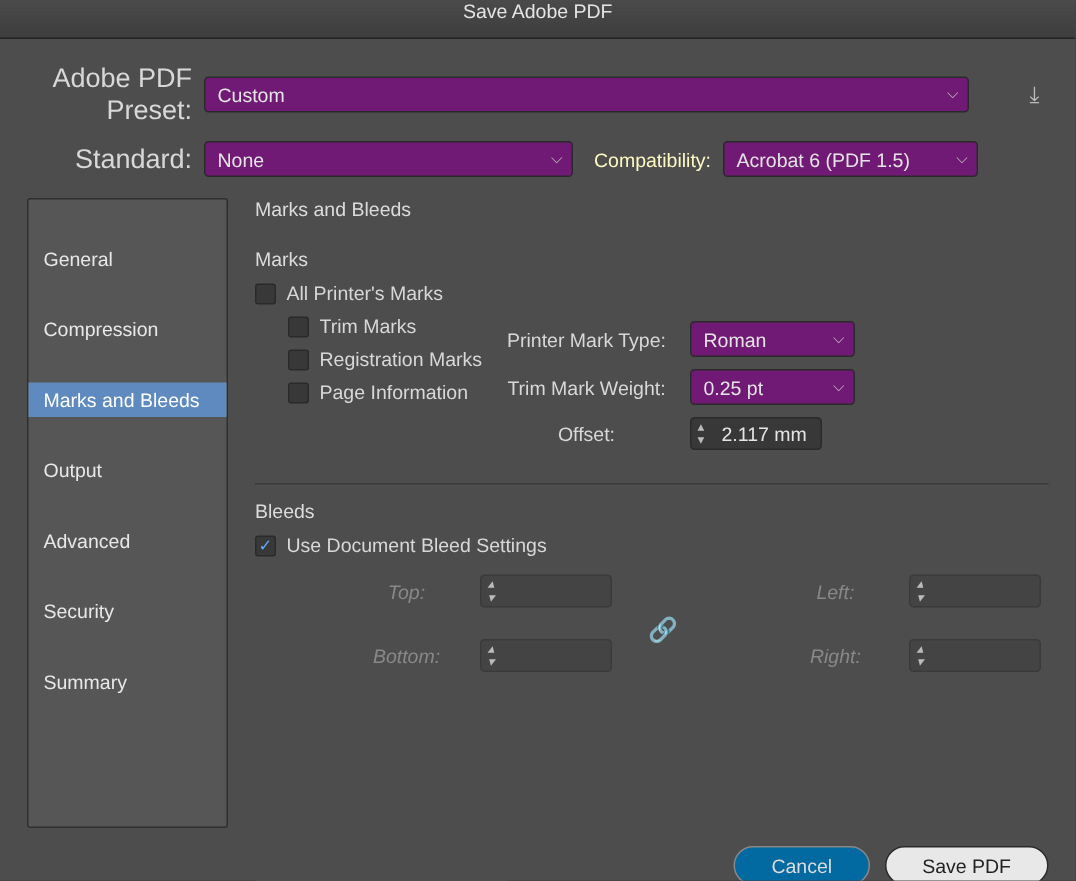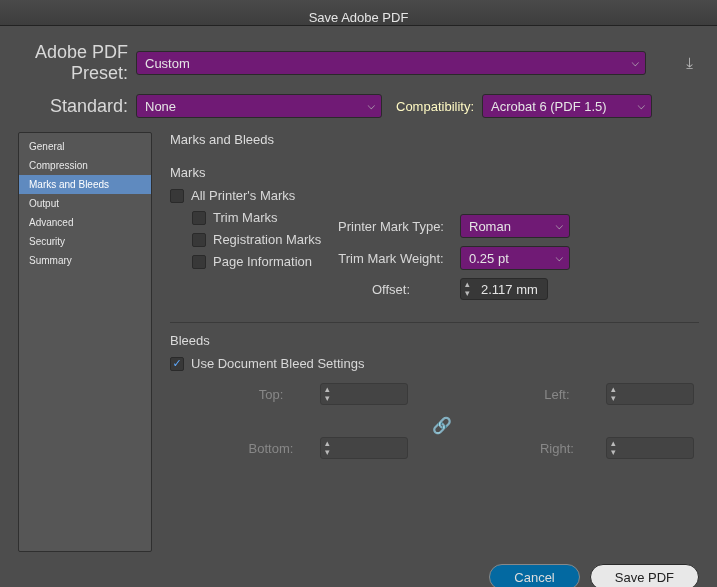--- a/index.html
+++ b/index.html
@@ -1,50 +1,50 @@
 <!DOCTYPE html>
 <html><head>
 <meta charset="utf-8">
 <style>
 * { box-sizing: border-box; margin: 0; padding: 0; font-family: -apple-system, "Segoe UI", Arial, sans-serif; }
 body { background: #3a3a3a; width: 717px; height: 587px; overflow: hidden; color: #d8d8d8; font-size: 13px; }
-.titlebar { background: linear-gradient(#4a4a4a,#3d3d3d); height: 26px; display: flex; align-items: flex-end; justify-content: center; border-bottom: 1px solid #222; font-size: 13px; color: #e5e5e5; }
+.titlebar { background: linear-gradient(#4a4a4a,#3d3d3d); height: 26px; display: flex; align-items: flex-start; justify-content: center; border-bottom: 1px solid #222; font-size: 13px; color: #e5e5e5; }
 .dialog { background: #4d4d4d; height: calc(100% - 26px); padding: 16px 18px 12px 18px; display: flex; flex-direction: column; }
 .row { display: flex; align-items: center; margin-bottom: 10px; }
 .label-col { width: 118px; text-align: right; padding-right: 8px; font-size: 18px; color: #d8d8d8; }
 .select { background: #701a75; border: 1px solid #2a2a2a; border-radius: 3px; color: #e5e5e5; height: 24px; display: flex; align-items: center; padding: 0 8px; position: relative; font-size: 13px; }
 .select.small { width: 110px; }
 .select .chev { position: absolute; right: 6px; top: 50%; transform: translateY(-50%); font-size: 10px; color: #bbb; }
 .preset-select { flex: 1; max-width: 510px; }
 .std-select { width: 246px; }
 .compat-label { padding: 0 8px 0 14px; color: #fef9c3; }
 .compat-select { width: 170px; }
 .dl-icon { margin-left: auto; color: #bbb; font-size: 15px; padding-right: 6px; }
 .middle { display: flex; flex: 1; margin-top: 4px; }
 .sidebar { width: 134px; background: #565656; border: 1px solid #2f2f2f; border-radius: 2px; padding: 4px 0; height: 420px; }
-.sidebar-item { padding: 4px 10px; font-size: 10px; color: #e8e8e8; cursor: default; }
+.sidebar-item { padding: 4px 10px; font-size: 13px; color: #e8e8e8; cursor: default; margin-top: 24px; }
 .sidebar-item.active { background: #5f8abf; color: #fff; }
 .panel { flex: 1; padding: 0 0 0 18px; }
 .panel-title { font-size: 13px; color: #dcdcdc; margin-bottom: 18px; }
 .section-hdr { font-size: 13px; color: #dcdcdc; margin-bottom: 8px; }
 .chk-row { display: flex; align-items: center; margin-bottom: 7px; }
 .chk { width: 14px; height: 14px; border: 1px solid #2a2a2a; background: #383838; border-radius: 2px; margin-right: 7px; display: flex; align-items: center; justify-content: center; font-size: 11px; color: #5faaff; }
 .chk.checked::after { content: "✓"; }
 .marks-block { display: flex; }
 .marks-left { width: 160px; }
 .marks-sub { margin-left: 22px; }
 .marks-right { padding-top: 26px; }
 .mr-row { display: flex; align-items: center; margin-bottom: 8px; }
 .mr-label { width: 130px; text-align: center; padding-right: 8px; }
 .num-input { background: #383838; border: 1px solid #2a2a2a; border-radius: 3px; height: 22px; width: 88px; display: flex; align-items: center; padding: 0 6px; color: #e5e5e5; position: relative; }
 .num-input .stepper { position: absolute; left: 4px; font-size: 9px; color: #bbb; line-height: 1; }
 .num-input span.val { margin-left: 14px; }
 .divider { border: none; border-top: 1px solid #3a3a3a; margin: 14px 0 10px 0; }
 .bleeds-grid { display: flex; margin-top: 12px; }
-.bleeds-col { display: flex; flex-direction: column; gap: 24px; }
+.bleeds-col { display: flex; flex-direction: column; gap: 13px; font-style: italic; }
 .bleeds-grid .mr-label { width: 90px; color: #888; }
 .bleeds-grid .num-input { color: #888; background: #444; border-color: #3a3a3a; }
 .link-icon { align-self: center; margin: 0 24px; color: #777; font-size: 16px; }
 .footer { display: flex; justify-content: flex-end; gap: 10px; padding-top: 12px; }
 .btn { height: 26px; padding: 0 24px; border-radius: 13px; border: 1px solid #2a2a2a; font-size: 13px; display: flex; align-items: center; cursor: default; }
 .btn-cancel { background: #0369a1; color: #ddd; border-color: #888; }
 .btn-save { background: #e8e8e8; color: #222; }
 </style>
 </head>
 <body>

